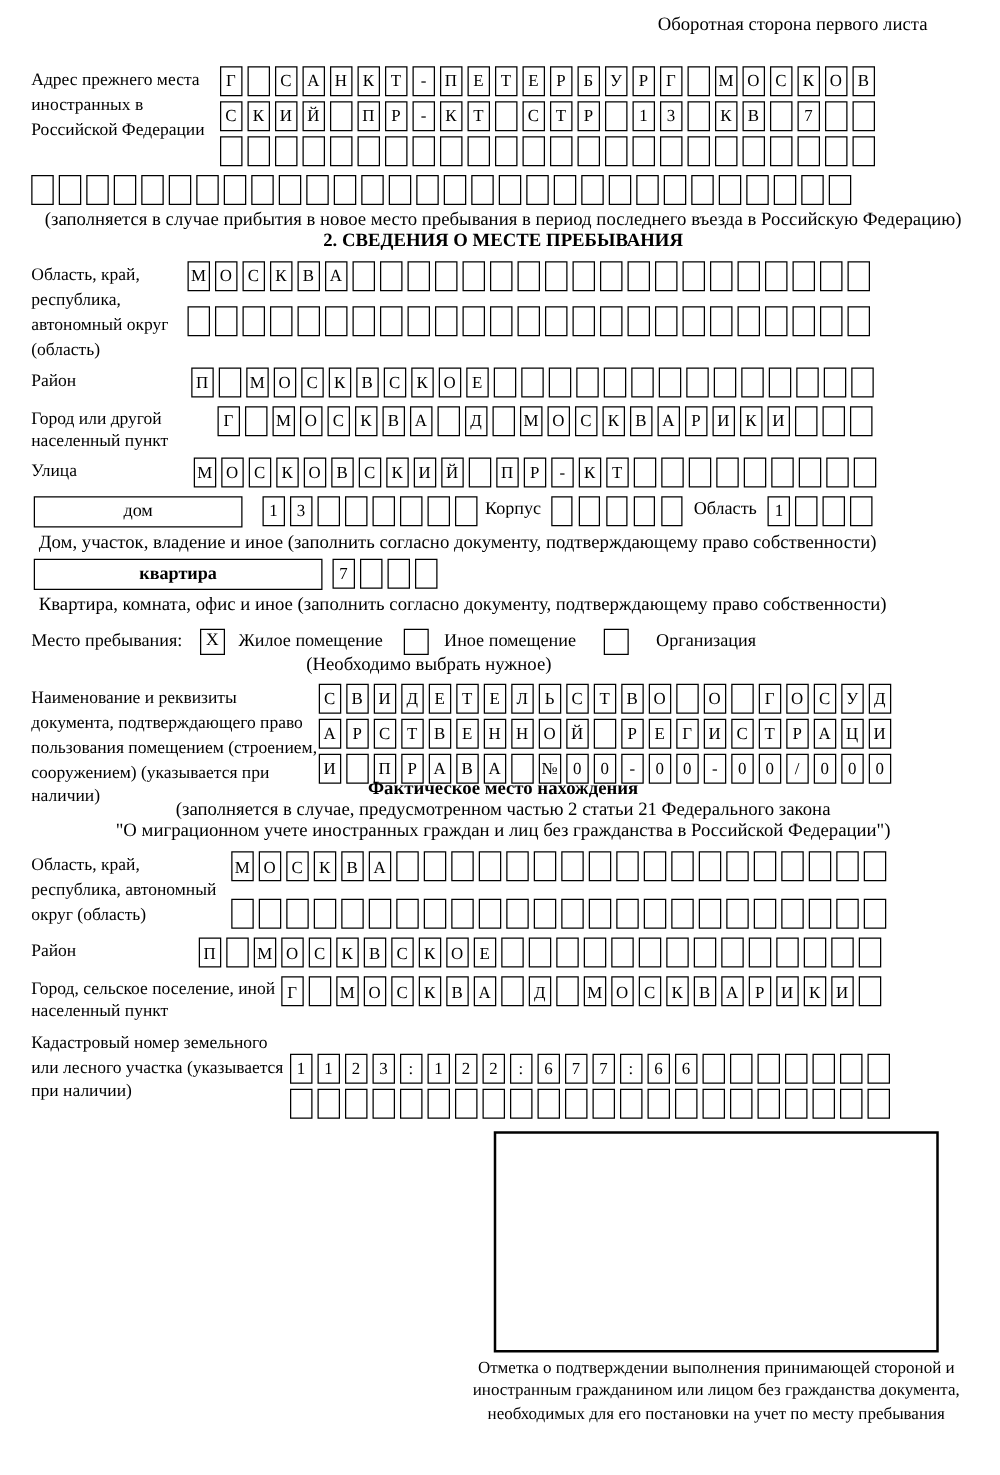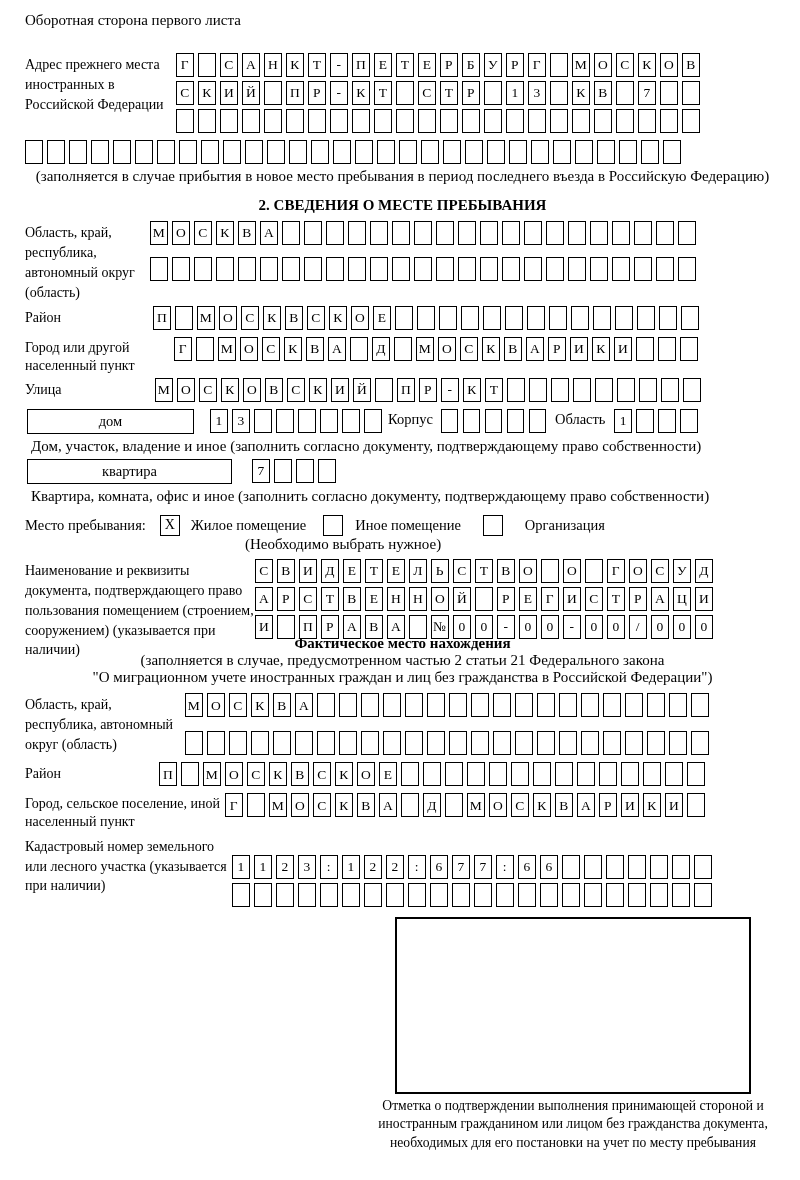--- a/index.html
+++ b/index.html
@@ -1,20 +1,20 @@
 <!DOCTYPE html>
 <html><head>
 <meta charset="utf-8">
 <style>
   * { box-sizing: border-box; }
   html,body { margin:0; padding:0; background:#ffffff; color:#000; }
   body { font-family:"Liberation Serif", "DejaVu Serif", serif; }
   .page { width:800px; height:1180px; padding:12px 20px 0 25px; overflow:hidden; position:relative; }
 
-  .hdr { text-align:left; font-size:15px; padding-right:38px; margin-bottom:24px; }
+  .hdr { text-align:right; font-size:15px; padding-right:38px; margin-bottom:24px; }
 
   .field { display:flex; margin-bottom:3px; }
   .flabel { font-size:14px; line-height:1.42; flex:none; padding-top:2px; }
   .frows { flex:none; display:flex; flex-direction:column; }
 
   .cellrow { display:flex; height:24px; margin-bottom:4px; flex:none; }
   .cell { flex:none; width:17.5px; height:24px; border:1.5px solid #000; margin-right:4.5px;
           display:inline-flex; align-items:center; justify-content:center;
           font-size:13.5px; line-height:1; }
 
@@ -151,21 +151,21 @@
       <span class="cell"></span>
       <span class="cell"></span>
       <span class="cell"></span>
       <span class="cell"></span>
       <span class="cell"></span>
       <span class="cell"></span>
       <span class="cell"></span>
     </div>
   <div class="note center">(заполняется в случае прибытия в новое место пребывания в период последнего въезда в Российскую Федерацию)</div>
 
-  <div class="sectitle" style="margin-top:12px; margin-bottom:7px;">2. СВЕДЕНИЯ О МЕСТЕ ПРЕБЫВАНИЯ</div>
+  <div class="sectitle" style="margin-top:0; margin-bottom:7px;">2. СВЕДЕНИЯ О МЕСТЕ ПРЕБЫВАНИЯ</div>
 
   <div class="field">
     <div class="flabel" style="width:125px;">Область, край, республика, автономный округ (область)</div>
     <div class="frows">
       <div class="cellrow">
           <span class="cell">М</span>
           <span class="cell">О</span>
           <span class="cell">С</span>
           <span class="cell">К</span>
           <span class="cell">В</span>
@@ -342,21 +342,21 @@
     <div class="cellrow">
         <span class="cell">1</span>
         <span class="cell"></span>
         <span class="cell"></span>
         <span class="cell"></span>
       </div>
   </div>
   <div class="note" style="margin:1px 0 4px 6px;">Дом, участок, владение и иное (заполнить согласно документу, подтверждающему право собственности)</div>
 
   <div class="bigfield">
-    <div class="typebox" style="width:205px; margin-right:20px;">квартира</div>
+    <div class="typebox" style="width:231px; margin-right:8px;font-weight:bold;">квартира</div>
     <div class="cellrow">
         <span class="cell">7</span>
         <span class="cell"></span>
         <span class="cell"></span>
         <span class="cell"></span>
       </div>
   </div>
   <div class="note" style="margin:1px 0 2px 6px;">Квартира, комната, офис и иное (заполнить согласно документу, подтверждающему право собственности)</div>
 
   <div class="cbrow">

